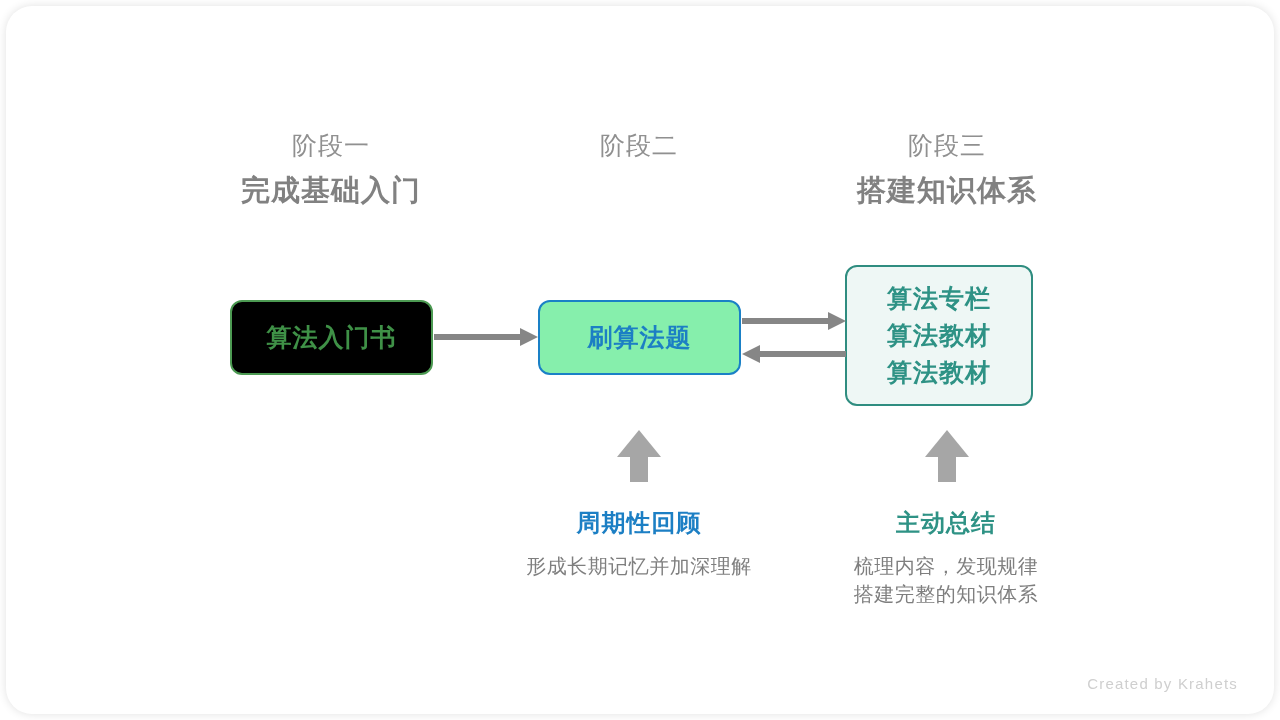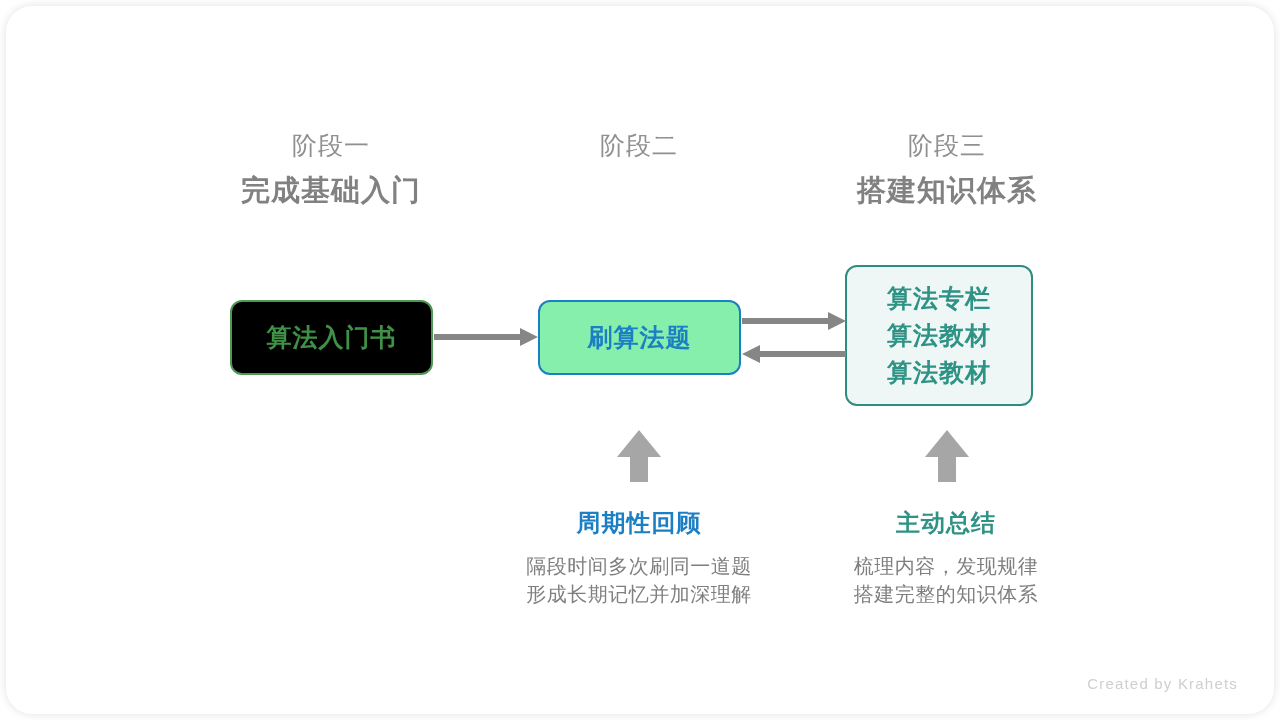--- a/index.html
+++ b/index.html
@@ -249,21 +249,20 @@
   </div>
 
   <div class="arrow-up" id="up-arrow-summary">
     <div class="up-head"></div>
     <div class="up-shaft"></div>
   </div>
 
   <div class="note" id="note-review">
     <div class="note-title blue">周期性回顾</div>
     <div class="note-body">
-      <div>隔段时间多次刷同一道题</div>
       <div>形成长期记忆并加深理解</div>
     </div>
   </div>
 
   <div class="note" id="note-summary">
     <div class="note-title teal">主动总结</div>
     <div class="note-body">
       <div>梳理内容，发现规律</div>
       <div>搭建完整的知识体系</div>
     </div>

